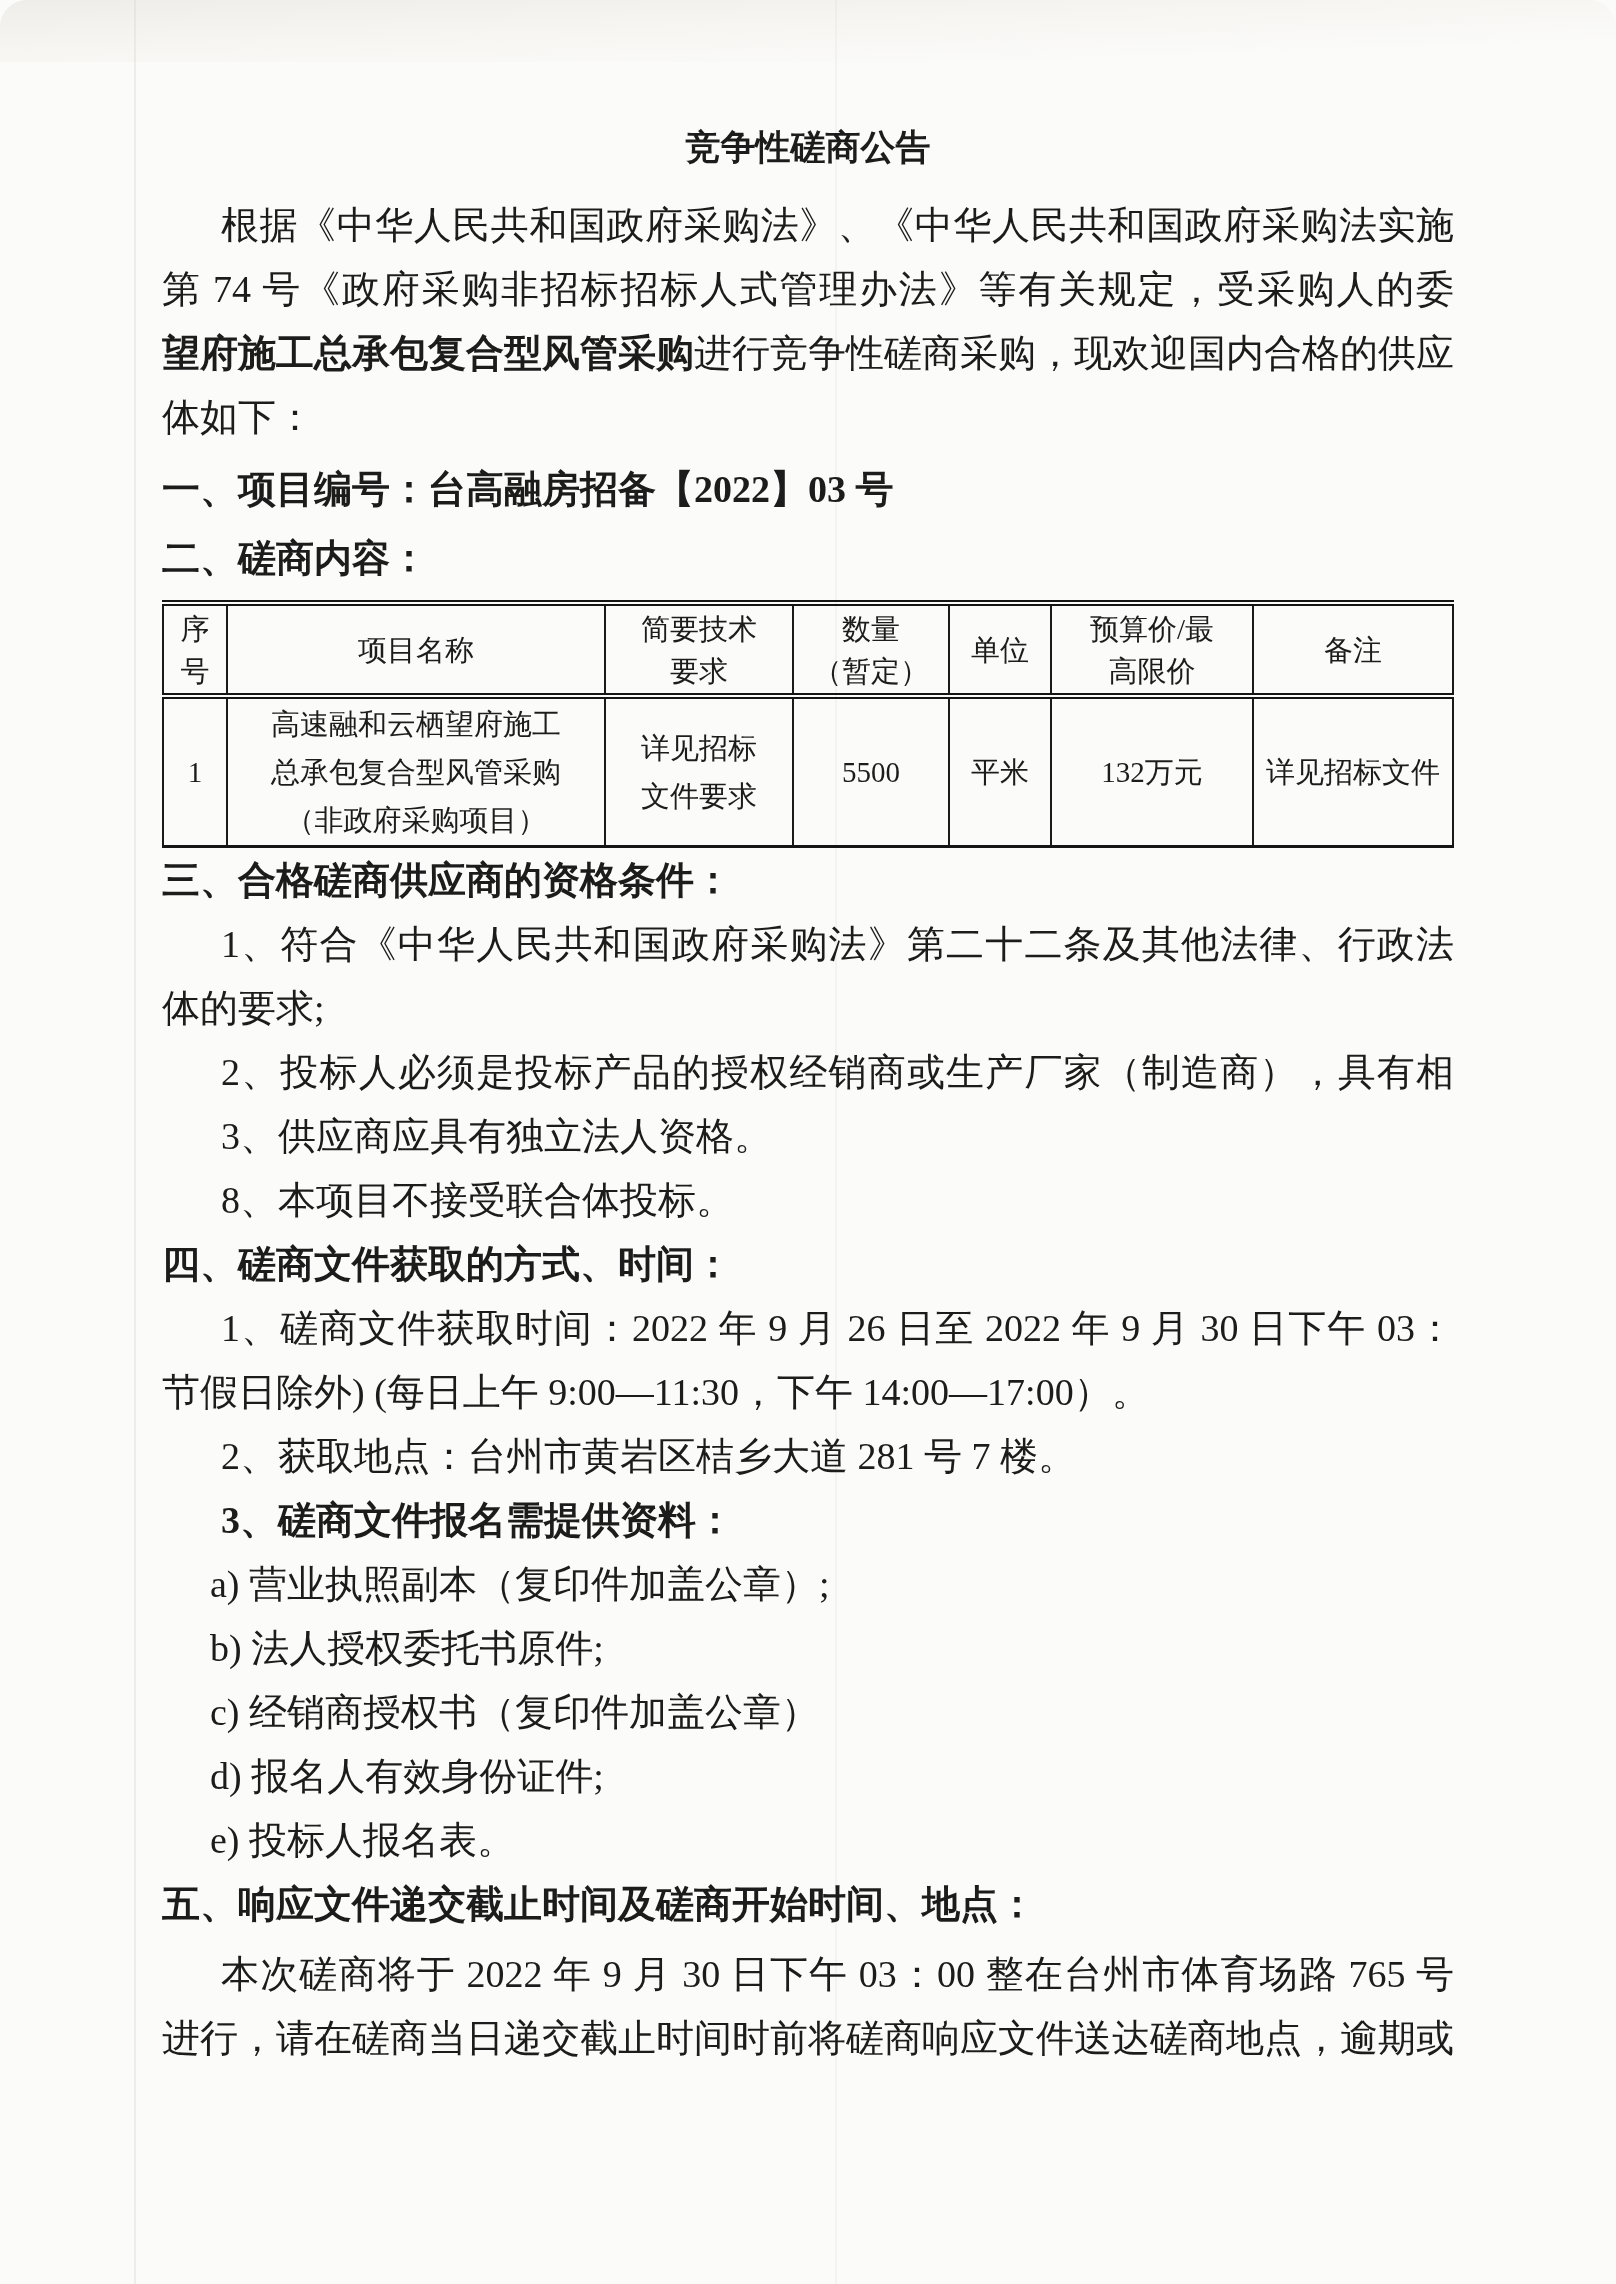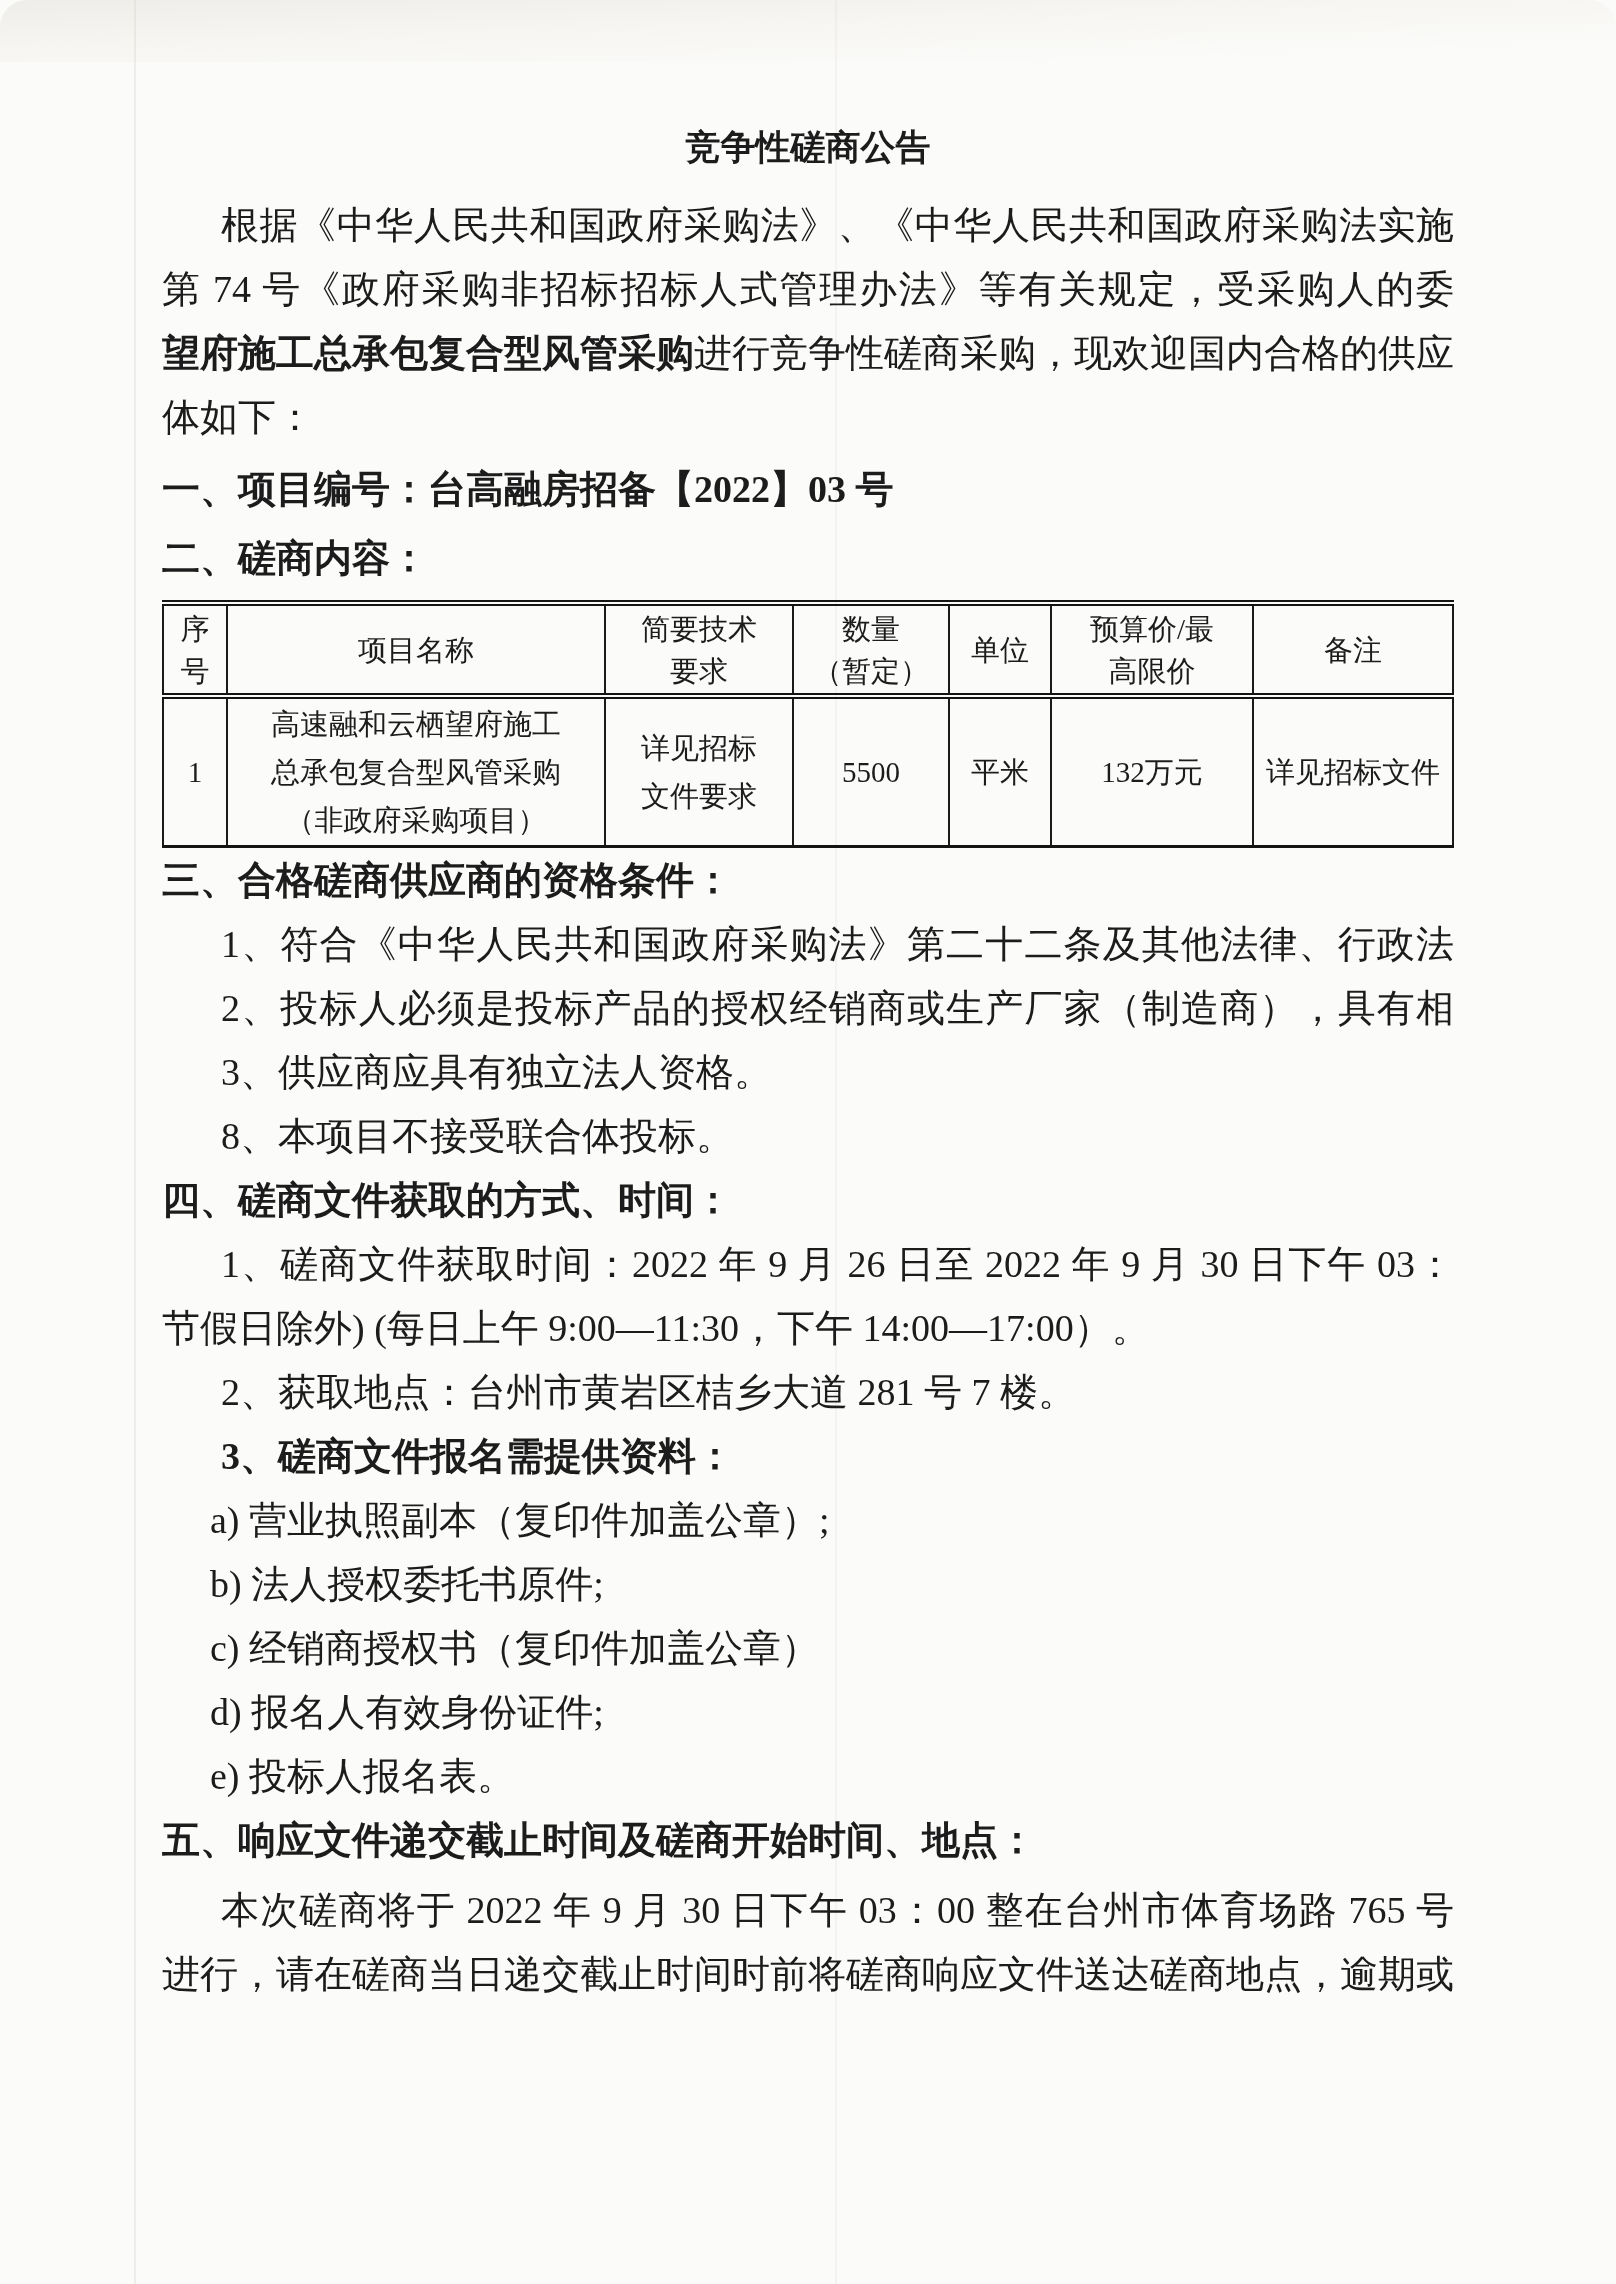--- a/index.html
+++ b/index.html
@@ -121,20 +121,21 @@
             </td>
           <td>
               <div class="cl">详见招标文件</div>
             </td>
         </tr>
       </tbody>
     </table>
 
     <div class="line h">三、合格磋商供应商的资格条件：</div>
     <div class="line ind just">1、符合《中华人民共和国政府采购法》第二十二条及其他法律、行政法规规定的对投标主</div>
+    <div class="line">体的要求;</div>
     <div class="line ind just">2、投标人必须是投标产品的授权经销商或生产厂家（制造商），具有相应的经营范围。授</div>
     <div class="line ind">3、供应商应具有独立法人资格。</div>
     <div class="line ind">8、本项目不接受联合体投标。</div>
 
     <div class="line h">四、磋商文件获取的方式、时间：</div>
     <div class="line ind just">1、磋商文件获取时间：2022 年 9 月 26 日至 2022 年 9 月 30 日下午 03：00 (双休日及法定</div>
     <div class="line">节假日除外) (每日上午 9:00—11:30，下午 14:00—17:00）。</div>
     <div class="line ind">2、获取地点：台州市黄岩区桔乡大道 281 号 7 楼。</div>
     <div class="line ind h">3、磋商文件报名需提供资料：</div>
     <div class="line ind2">a) 营业执照副本（复印件加盖公章）;</div>

